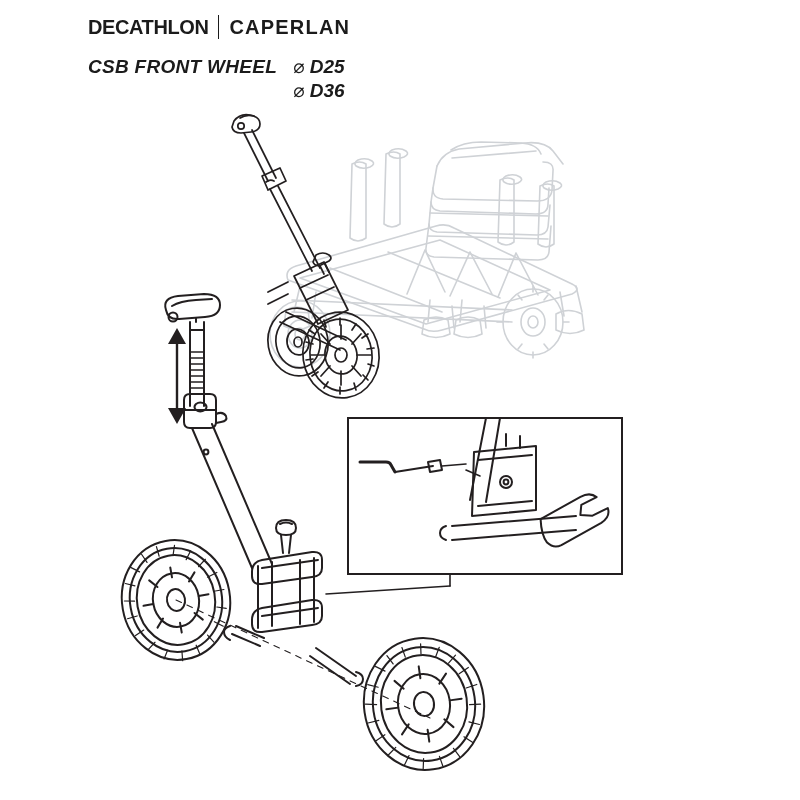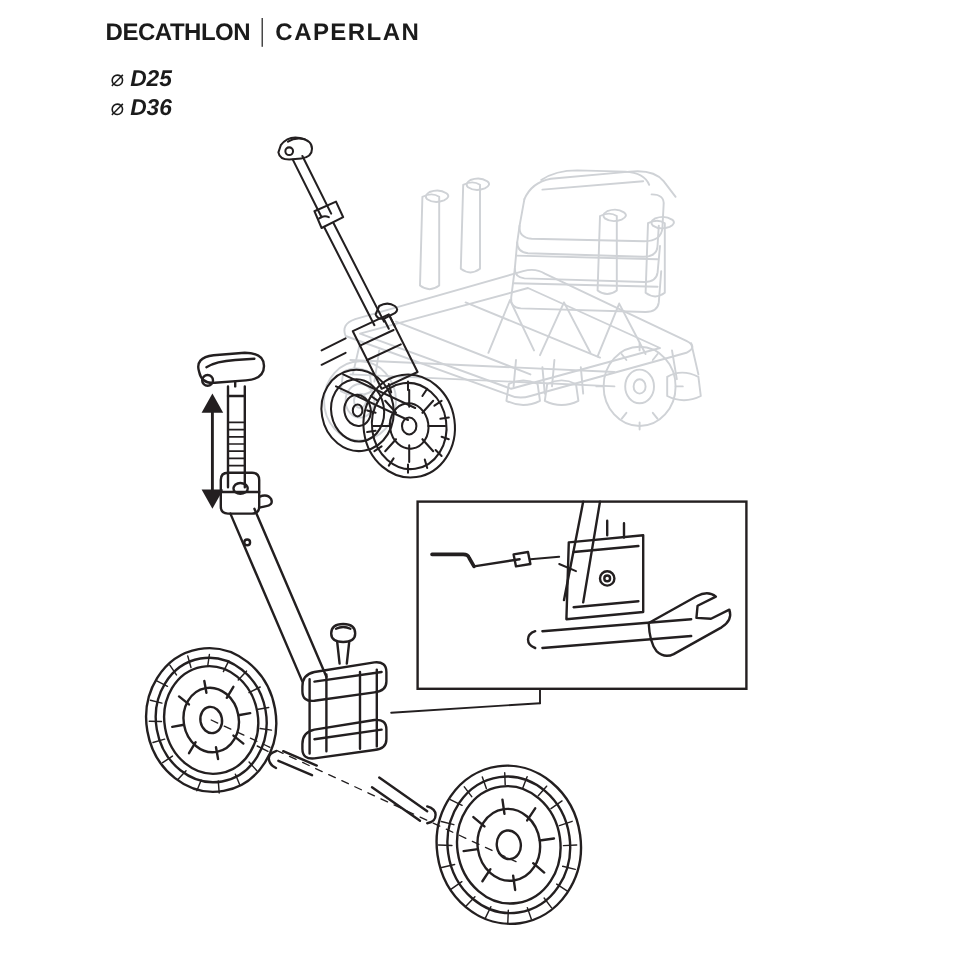--- a/index.html
+++ b/index.html
@@ -59,21 +59,21 @@
     font-family: "Liberation Sans", sans-serif;
     font-style: italic;
     font-weight: bold;
     font-size: 19px;
     letter-spacing: 0.3px;
     color: #1b1b1b;
     line-height: 24px;
     white-space: nowrap;
   }
   .title-specs {
-    margin-left: 4px;
+    margin-left: 16px;
     display: flex;
     flex-direction: column;
     text-align: right;
   }
   .spec-line {
     font-family: "Liberation Sans", sans-serif;
     font-style: italic;
     font-weight: bold;
     font-size: 19px;
     color: #1b1b1b;
@@ -102,20 +102,21 @@
 
 <div id="page">
 
   <div class="brand-row">
     <span class="brand-primary">DECATHLON</span>
     <span class="brand-divider"></span>
     <span class="brand-secondary">CAPERLAN</span>
   </div>
 
   <div class="title-row">
+    <span class="title-main">CSB FRONT WHEEL</span>
     <span class="title-specs">
       <span class="spec-line">
         <span class="spec-dia">⌀</span><span>D25</span>
       </span>
       <span class="spec-line">
         <span class="spec-dia">⌀</span><span>D36</span>
       </span>
     </span>
   </div>
 

